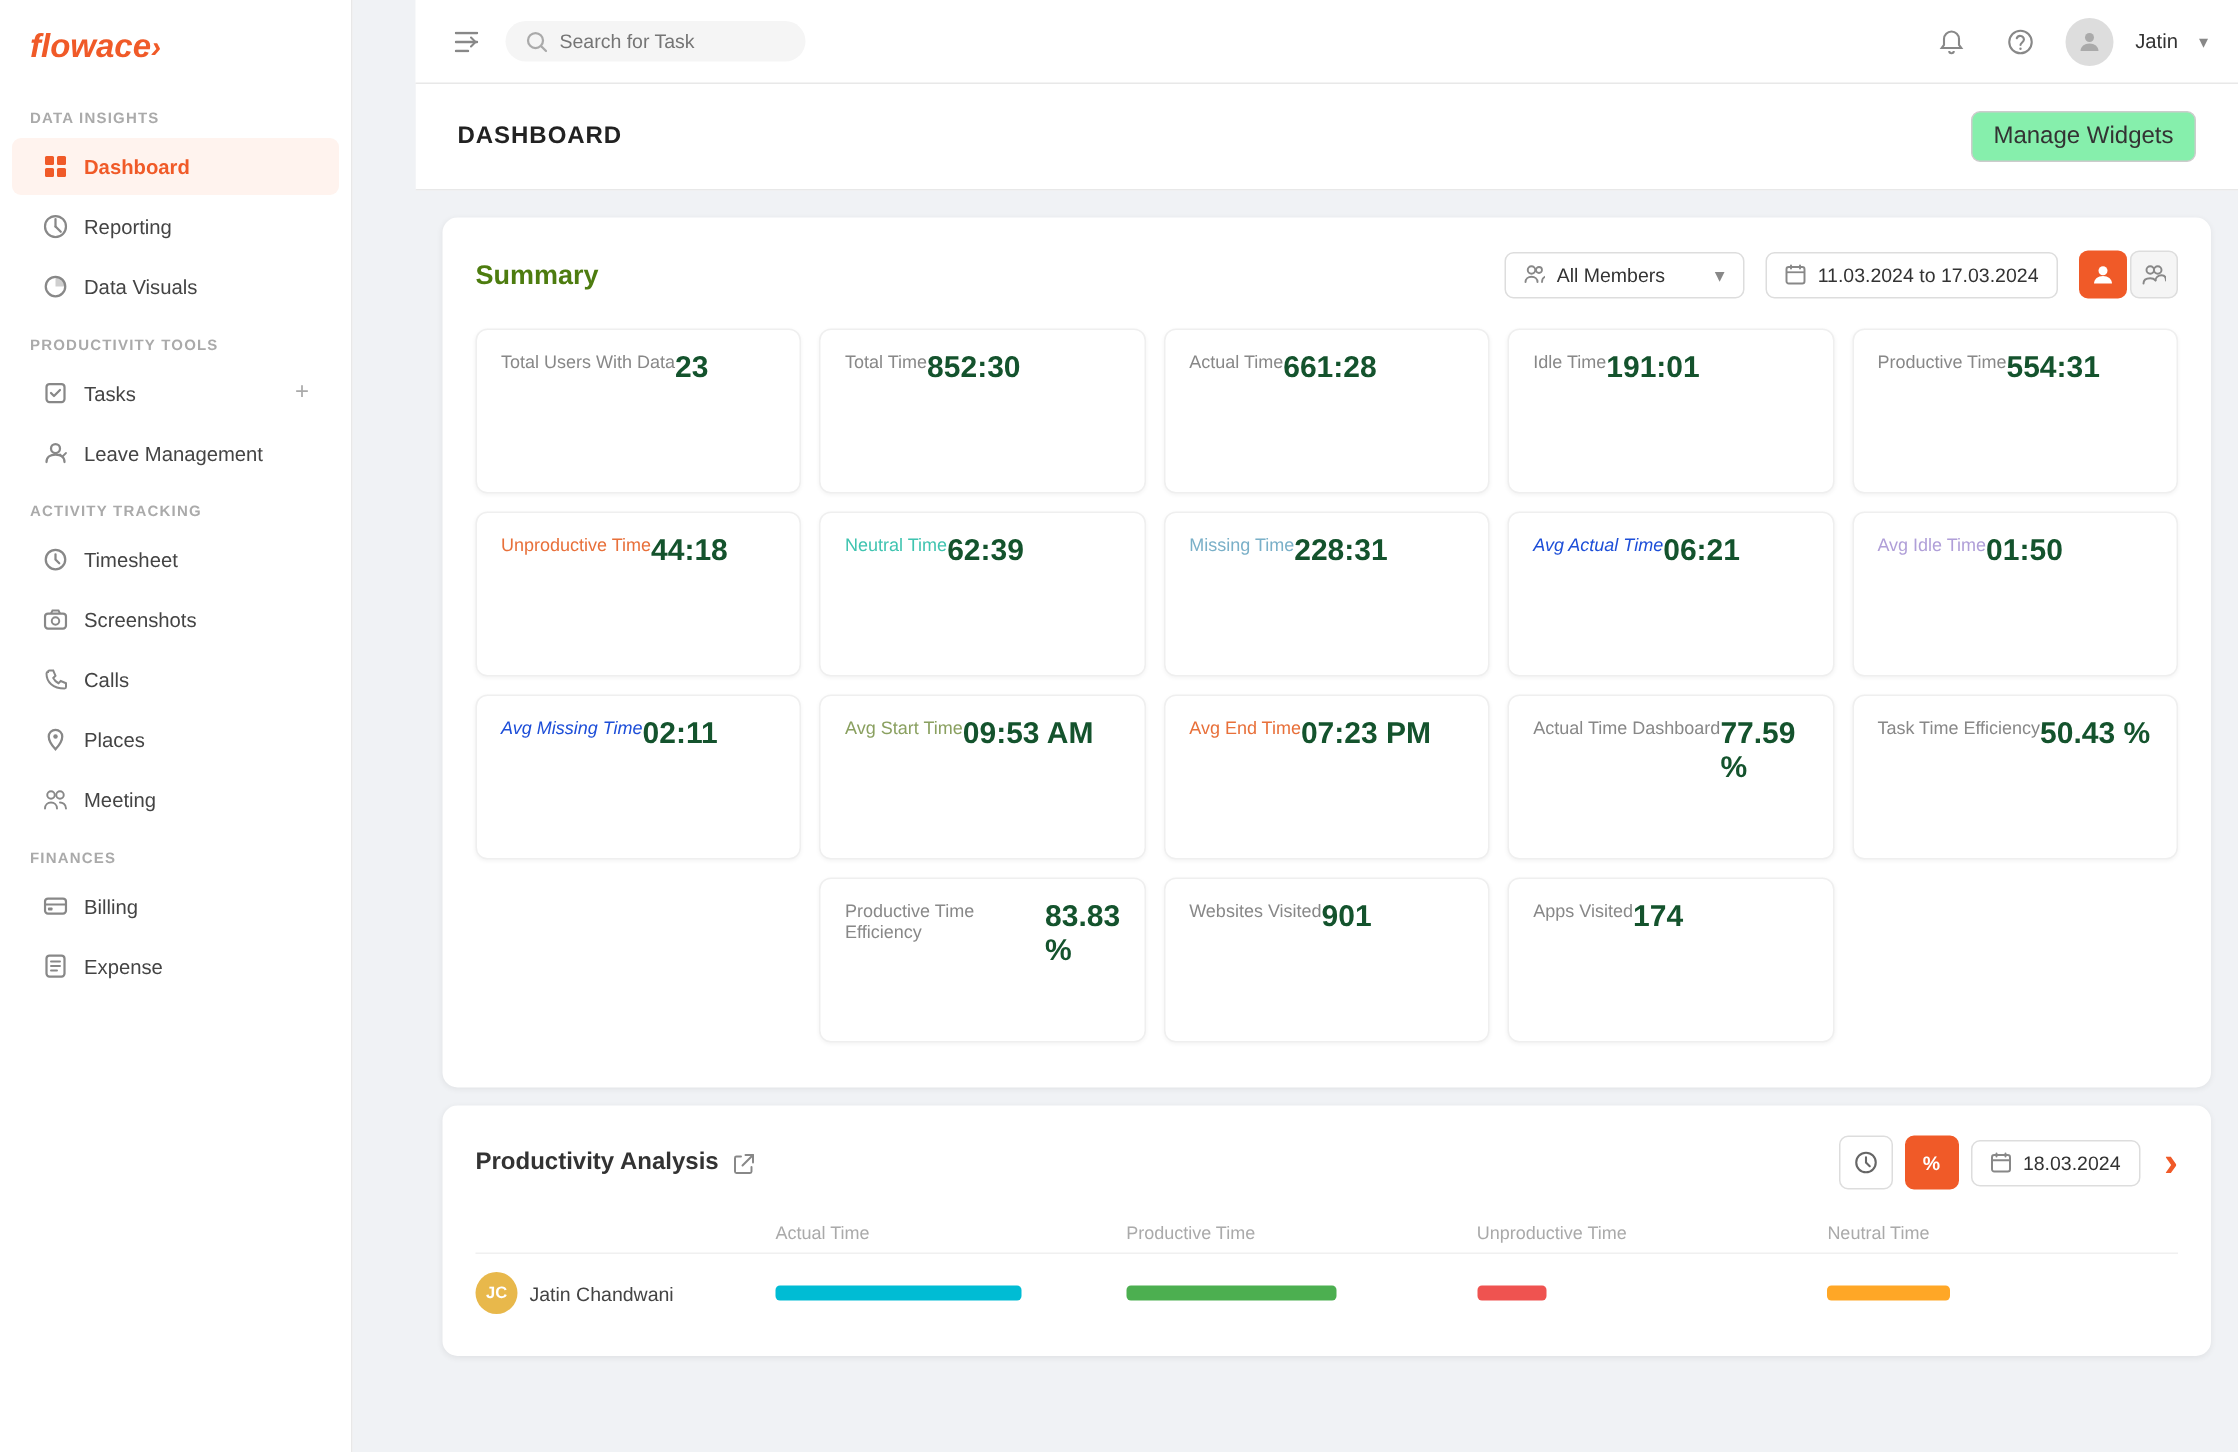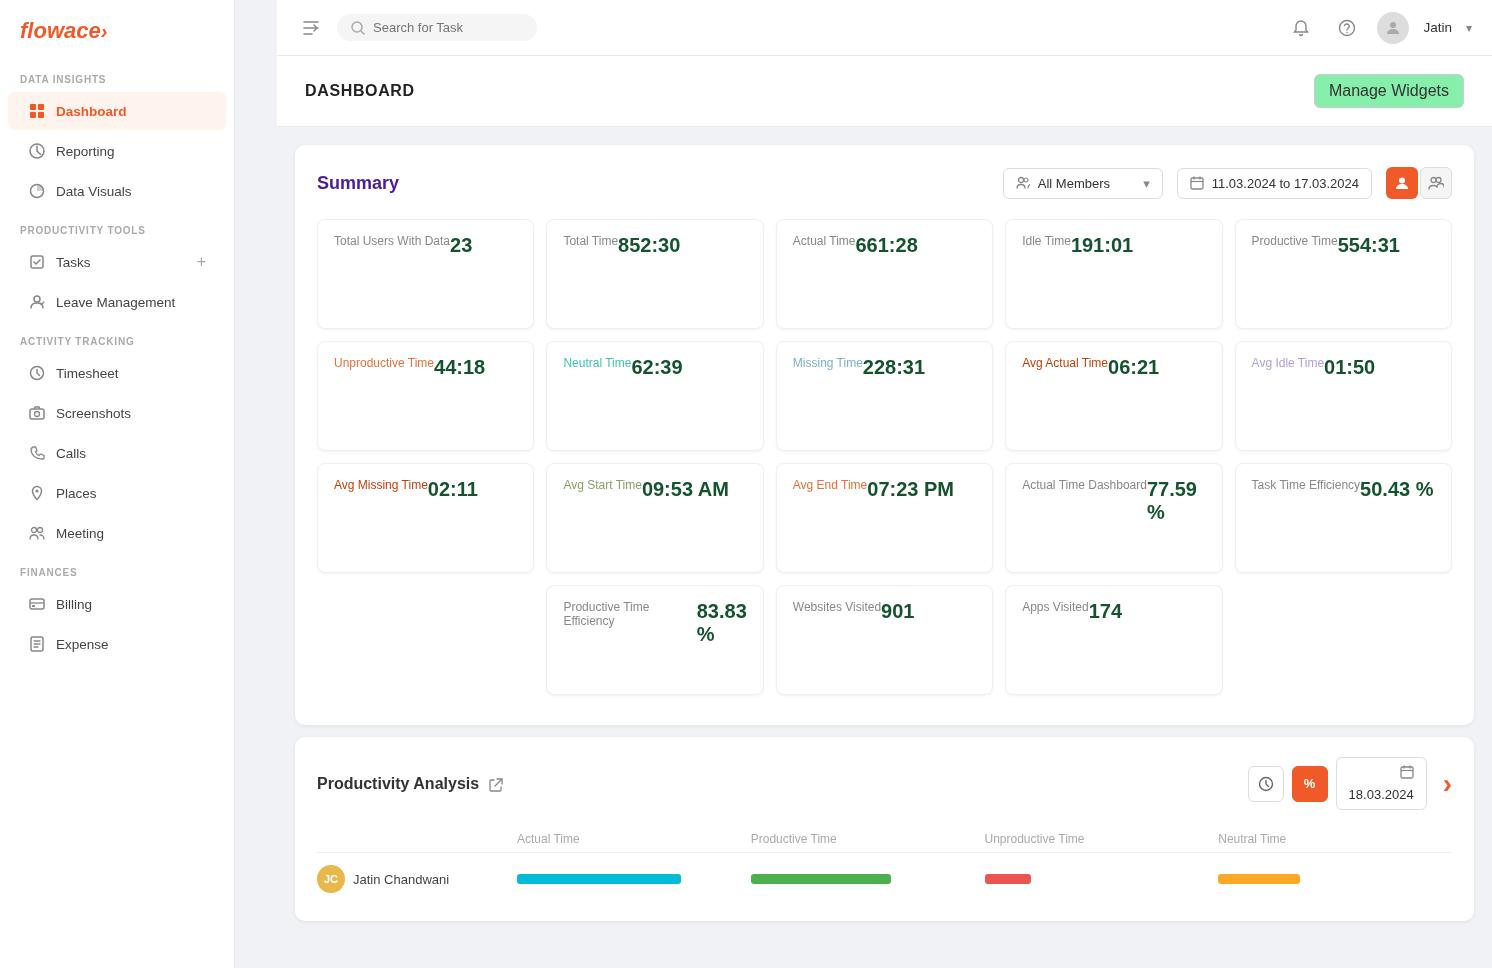--- a/index.html
+++ b/index.html
@@ -194,21 +194,21 @@
     }
     .summary-header {
       display: flex;
       align-items: center;
       margin-bottom: 20px;
       gap: 14px;
     }
     .summary-title {
       font-size: 18px;
       font-weight: 600;
-      color: #4c1d95;
+      color: #4d7c0f;
       flex: 1;
     }
     .filter-dropdown {
       display: flex;
       align-items: center;
       border: 1.5px solid #ddd;
       border-radius: 6px;
       padding: 7px 12px;
       font-size: 13px;
       cursor: pointer;
@@ -264,21 +264,21 @@
     }
     .metric-label {
       font-size: 12px;
       color: #888;
       margin-bottom: 12px;
       font-weight: 400;
     }
     .metric-label.orange { color: #e8703a; }
     .metric-label.teal { color: #40c4b0; }
     .metric-label.blue-gray { color: #7ab0c8; }
-    .metric-label.yellow { color: #c2410c; }
+    .metric-label.yellow { color: #1d4ed8; font-style: italic; }
     .metric-label.purple-light { color: #b09fd8; }
     .metric-value {
       font-size: 20px;
       font-weight: 700;
       color: #14532d;
       flex: 1;
     }
     .metric-bar {
       height: 4px;
       border-radius: 2px;
@@ -327,28 +327,27 @@
       align-items: center;
       justify-content: center;
       border: 1.5px solid #ddd;
       cursor: pointer;
       background: #fff;
       font-size: 15px;
     }
     .ctrl-btn.active { background: #f05a28; border-color: #f05a28; color: #fff; }
     .ctrl-date {
       display: flex;
-      align-items: flex-end;
+      align-items: flex-start;
       gap: 8px;
       border: 1.5px solid #ddd;
       border-radius: 6px;
       padding: 7px 12px;
       font-size: 13px;
       cursor: pointer;
-      flex-direction: column;
     }
 
     .productivity-table-header {
       display: flex;
       padding: 6px 0;
       border-bottom: 1px solid #f0f0f0;
       margin-bottom: 4px;
     }
     .pt-col-user { flex: 0 0 200px; font-size: 12px; color: #aaa; }
     .pt-col { flex: 1; font-size: 12px; color: #aaa; text-align: left; }

